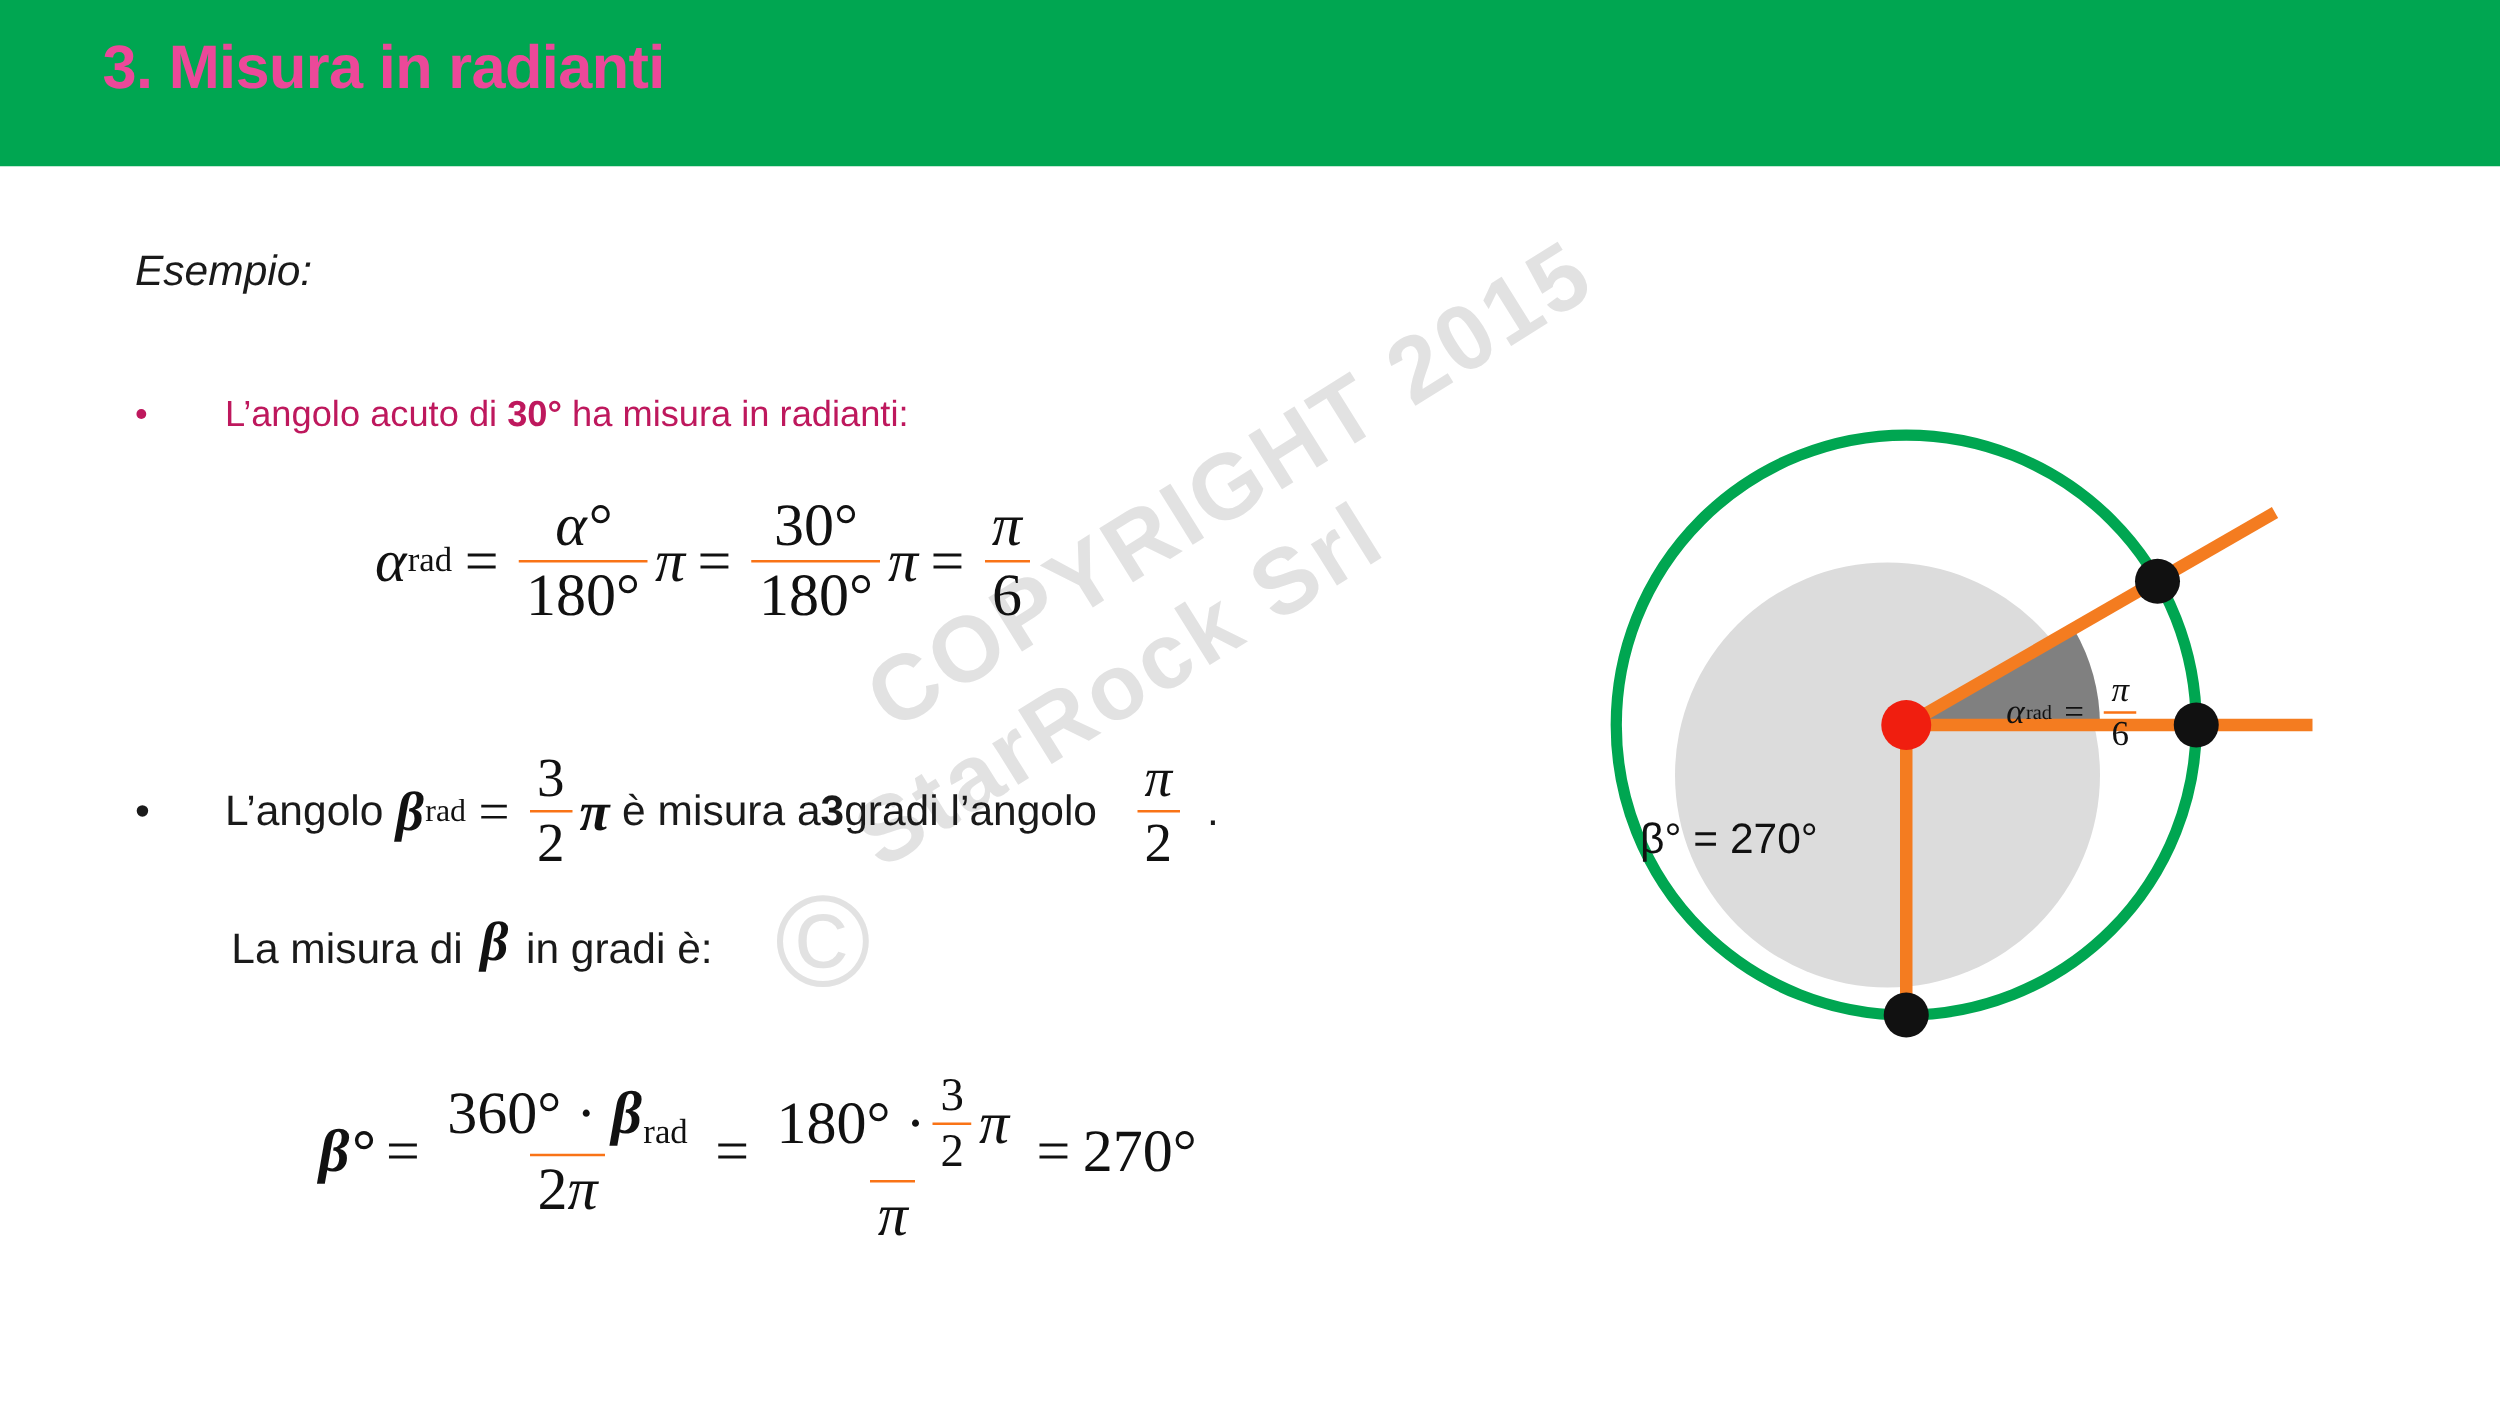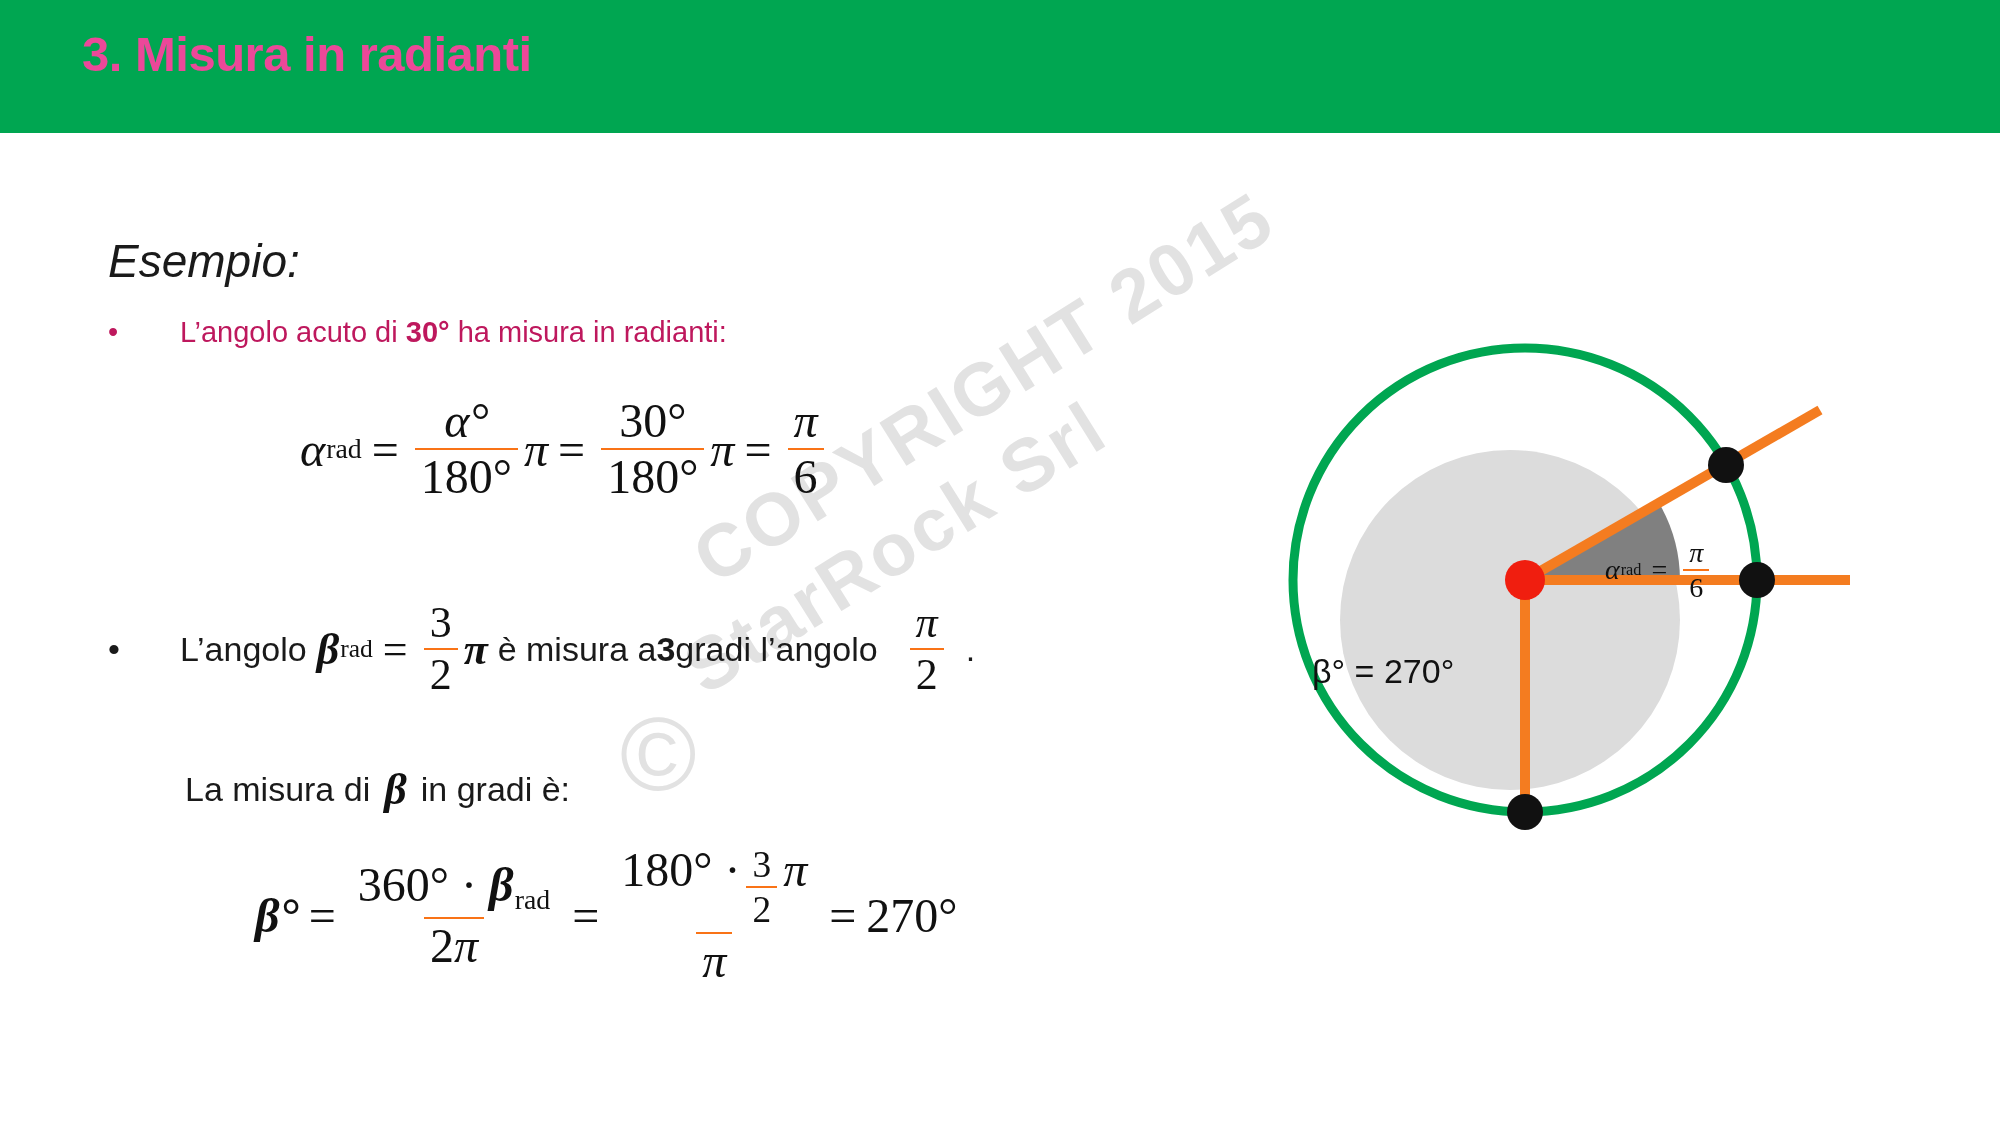--- a/index.html
+++ b/index.html
@@ -35,24 +35,23 @@
     font-weight: bold;
     color: #ec4899;
     letter-spacing: -0.5px;
     white-space: nowrap;
   }
   
   .esempio {
     position: absolute;
     left: 108px;
     top: 198px;
-    font-size: 46px;
+    font-size: 34px;
     font-style: italic;
     color: #1a1a1a;
-    margin-top: 36px;
   }
   .bullet1 {
     position: absolute;
     left: 108px;
     top: 316px;
     font-size: 29px;
     color: #be185d;
     white-space: nowrap;
   }
   .bullet1 .dot, .bullet2 .dot {
@@ -65,26 +64,26 @@
     top: 600px;
     font-size: 34px;
     color: #1a1a1a;
     white-space: nowrap;
     display: flex;
     align-items: center;
   }
   .line3 {
     position: absolute;
     left: 185px;
-    top: 764px;
+    top: 728px;
     font-size: 34px;
     color: #1a1a1a;
     white-space: nowrap;
     display: flex;
-    align-items: center;
+    align-items: flex-end;
   }
   b.bold { font-weight: bold; }
 
   
   .math {
     font-family: "Liberation Serif", serif;
     color: #111111;
     display: inline-flex;
     align-items: center;
   }
@@ -263,21 +262,21 @@
     <span class="frac">
       <span class="num">
         <span>360° · </span><span class="mi" style="font-weight:bold;">β</span><span class="sub">rad</span>
       </span>
       <span class="den">
         <span>2</span><span class="mi">π</span>
       </span>
     </span>
     <span class="op">=</span>
     <span class="frac">
-      <span class="num" style="display:inline-flex; align-items:flex-start;">
+      <span class="num" style="display:inline-flex; align-items:center;margin-top:12px;">
         <span>180° ·</span>
         <span class="frac" style="font-size:0.78em;">
           <span class="num">3</span>
           <span class="den">2</span>
         </span>
         <span class="mi">π</span>
       </span>
       <span class="den mi">π</span>
     </span>
     <span class="op">=</span>

